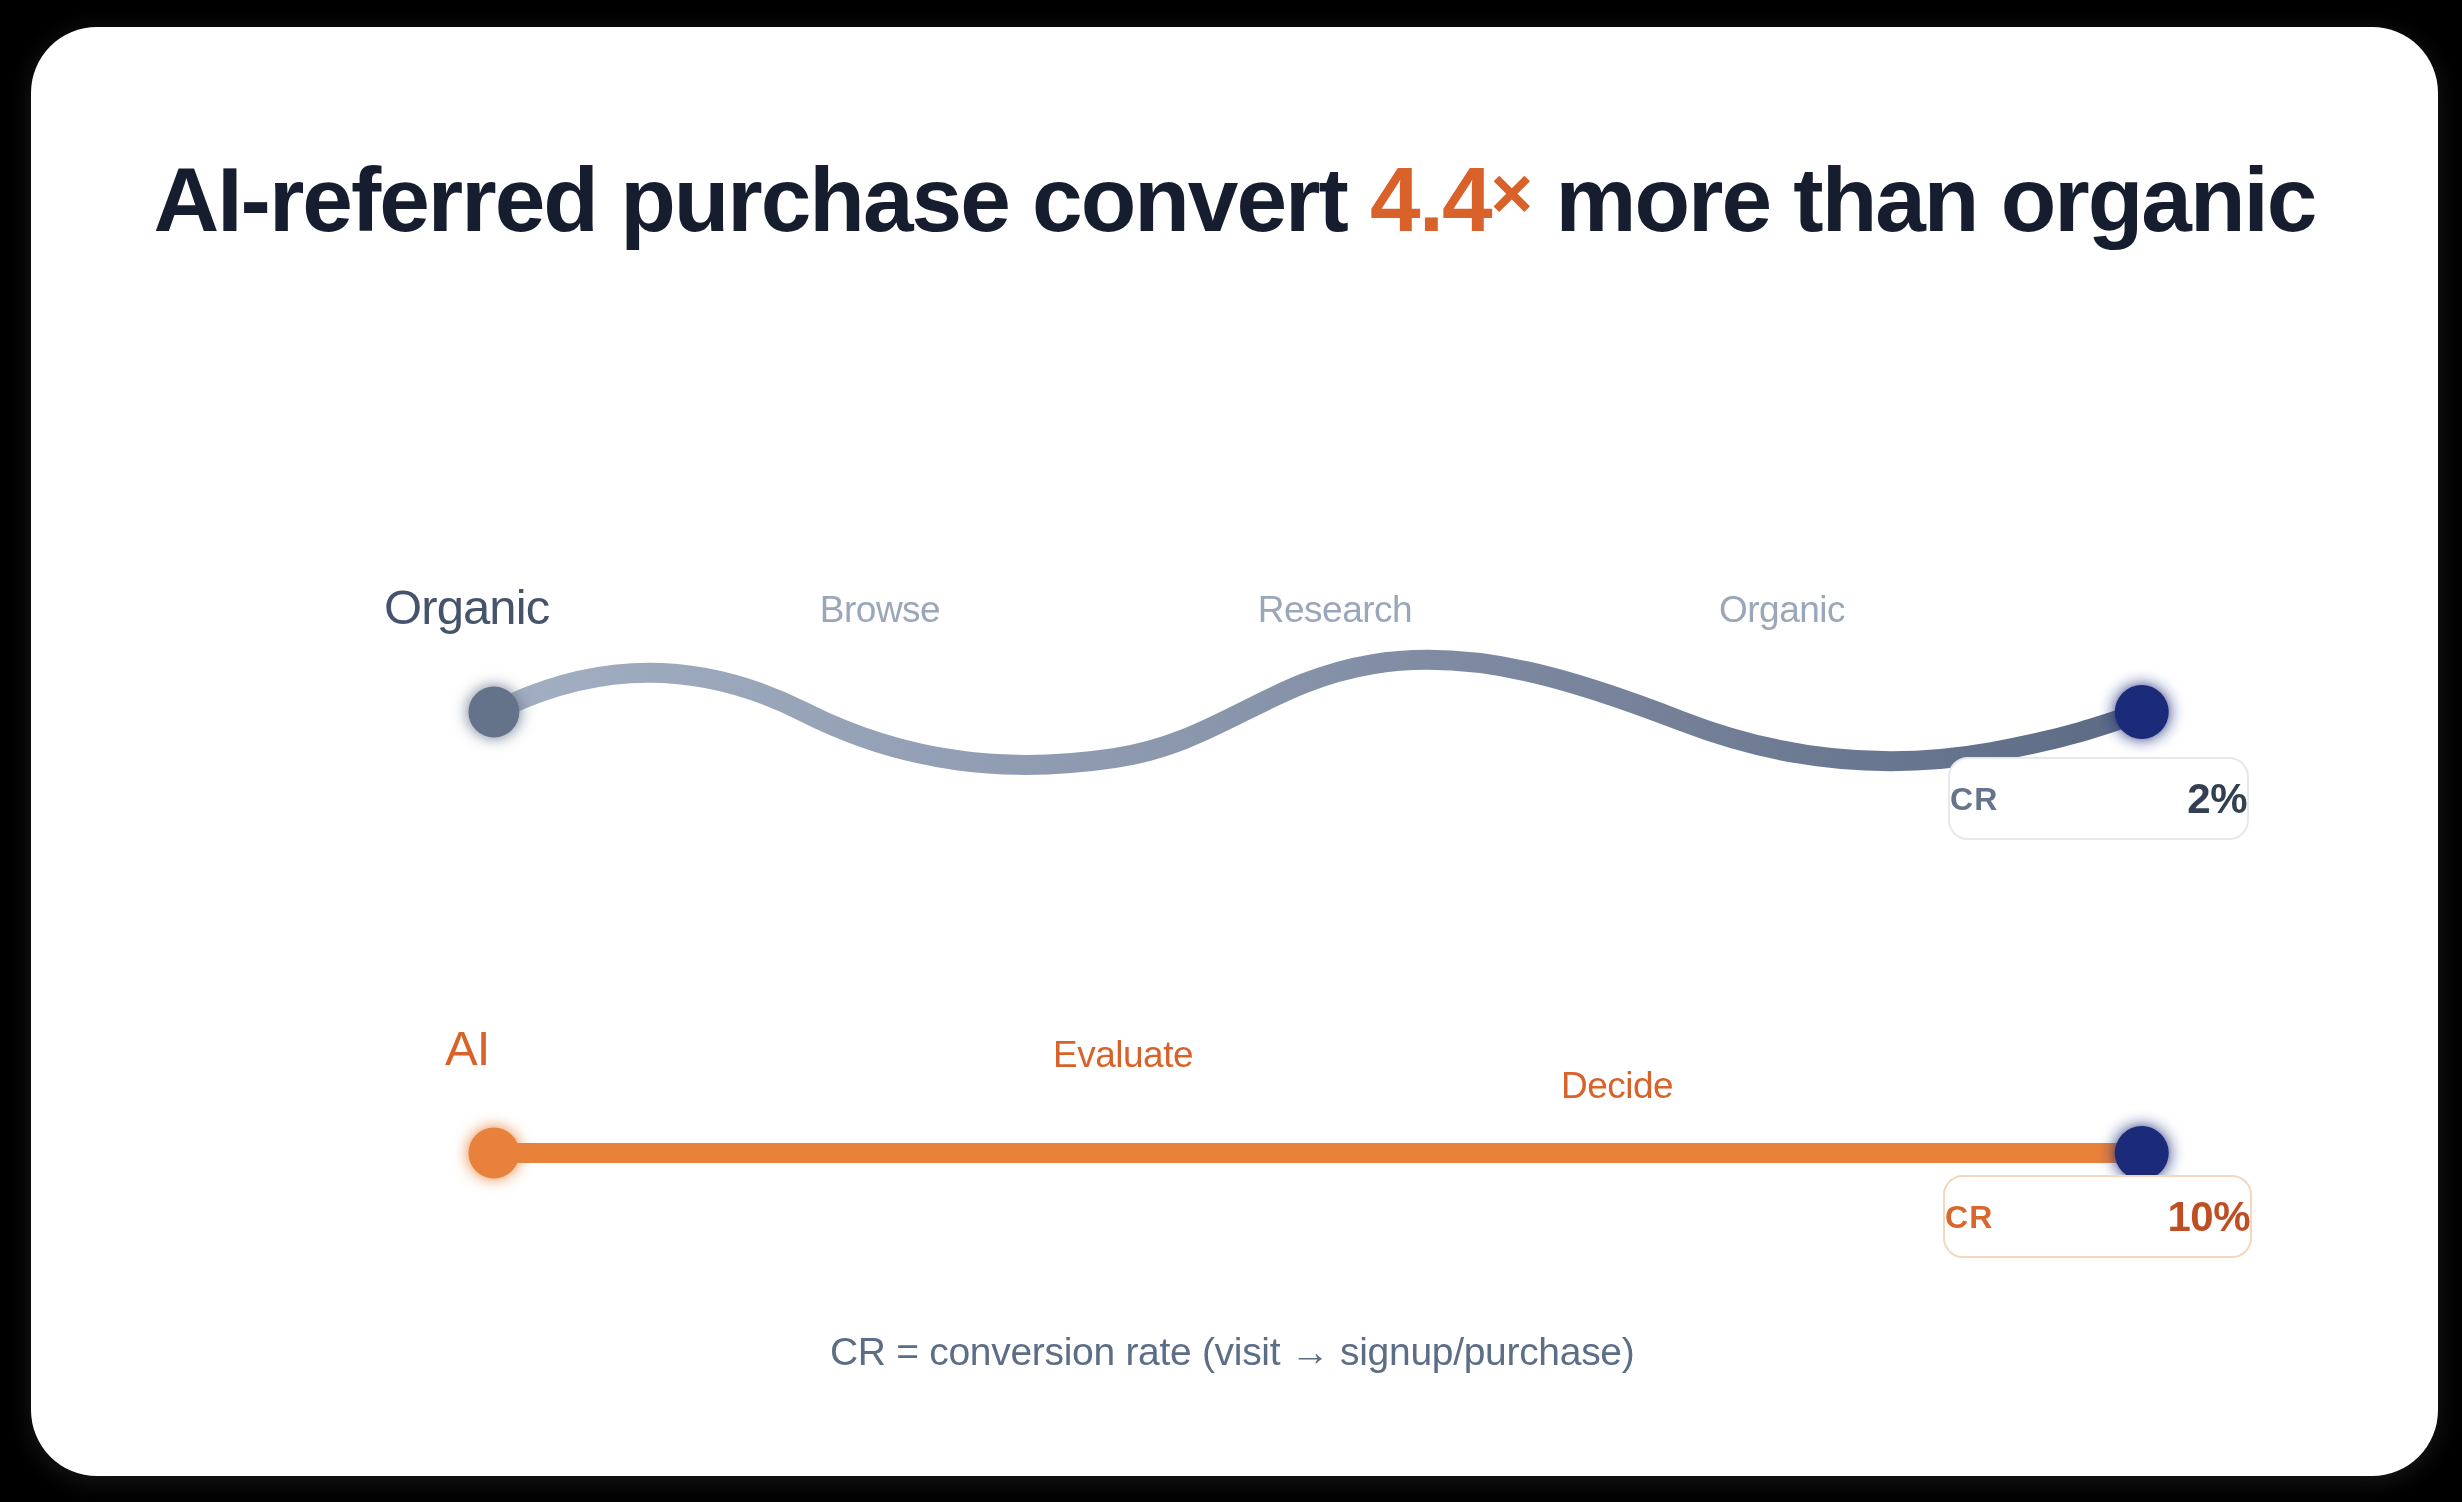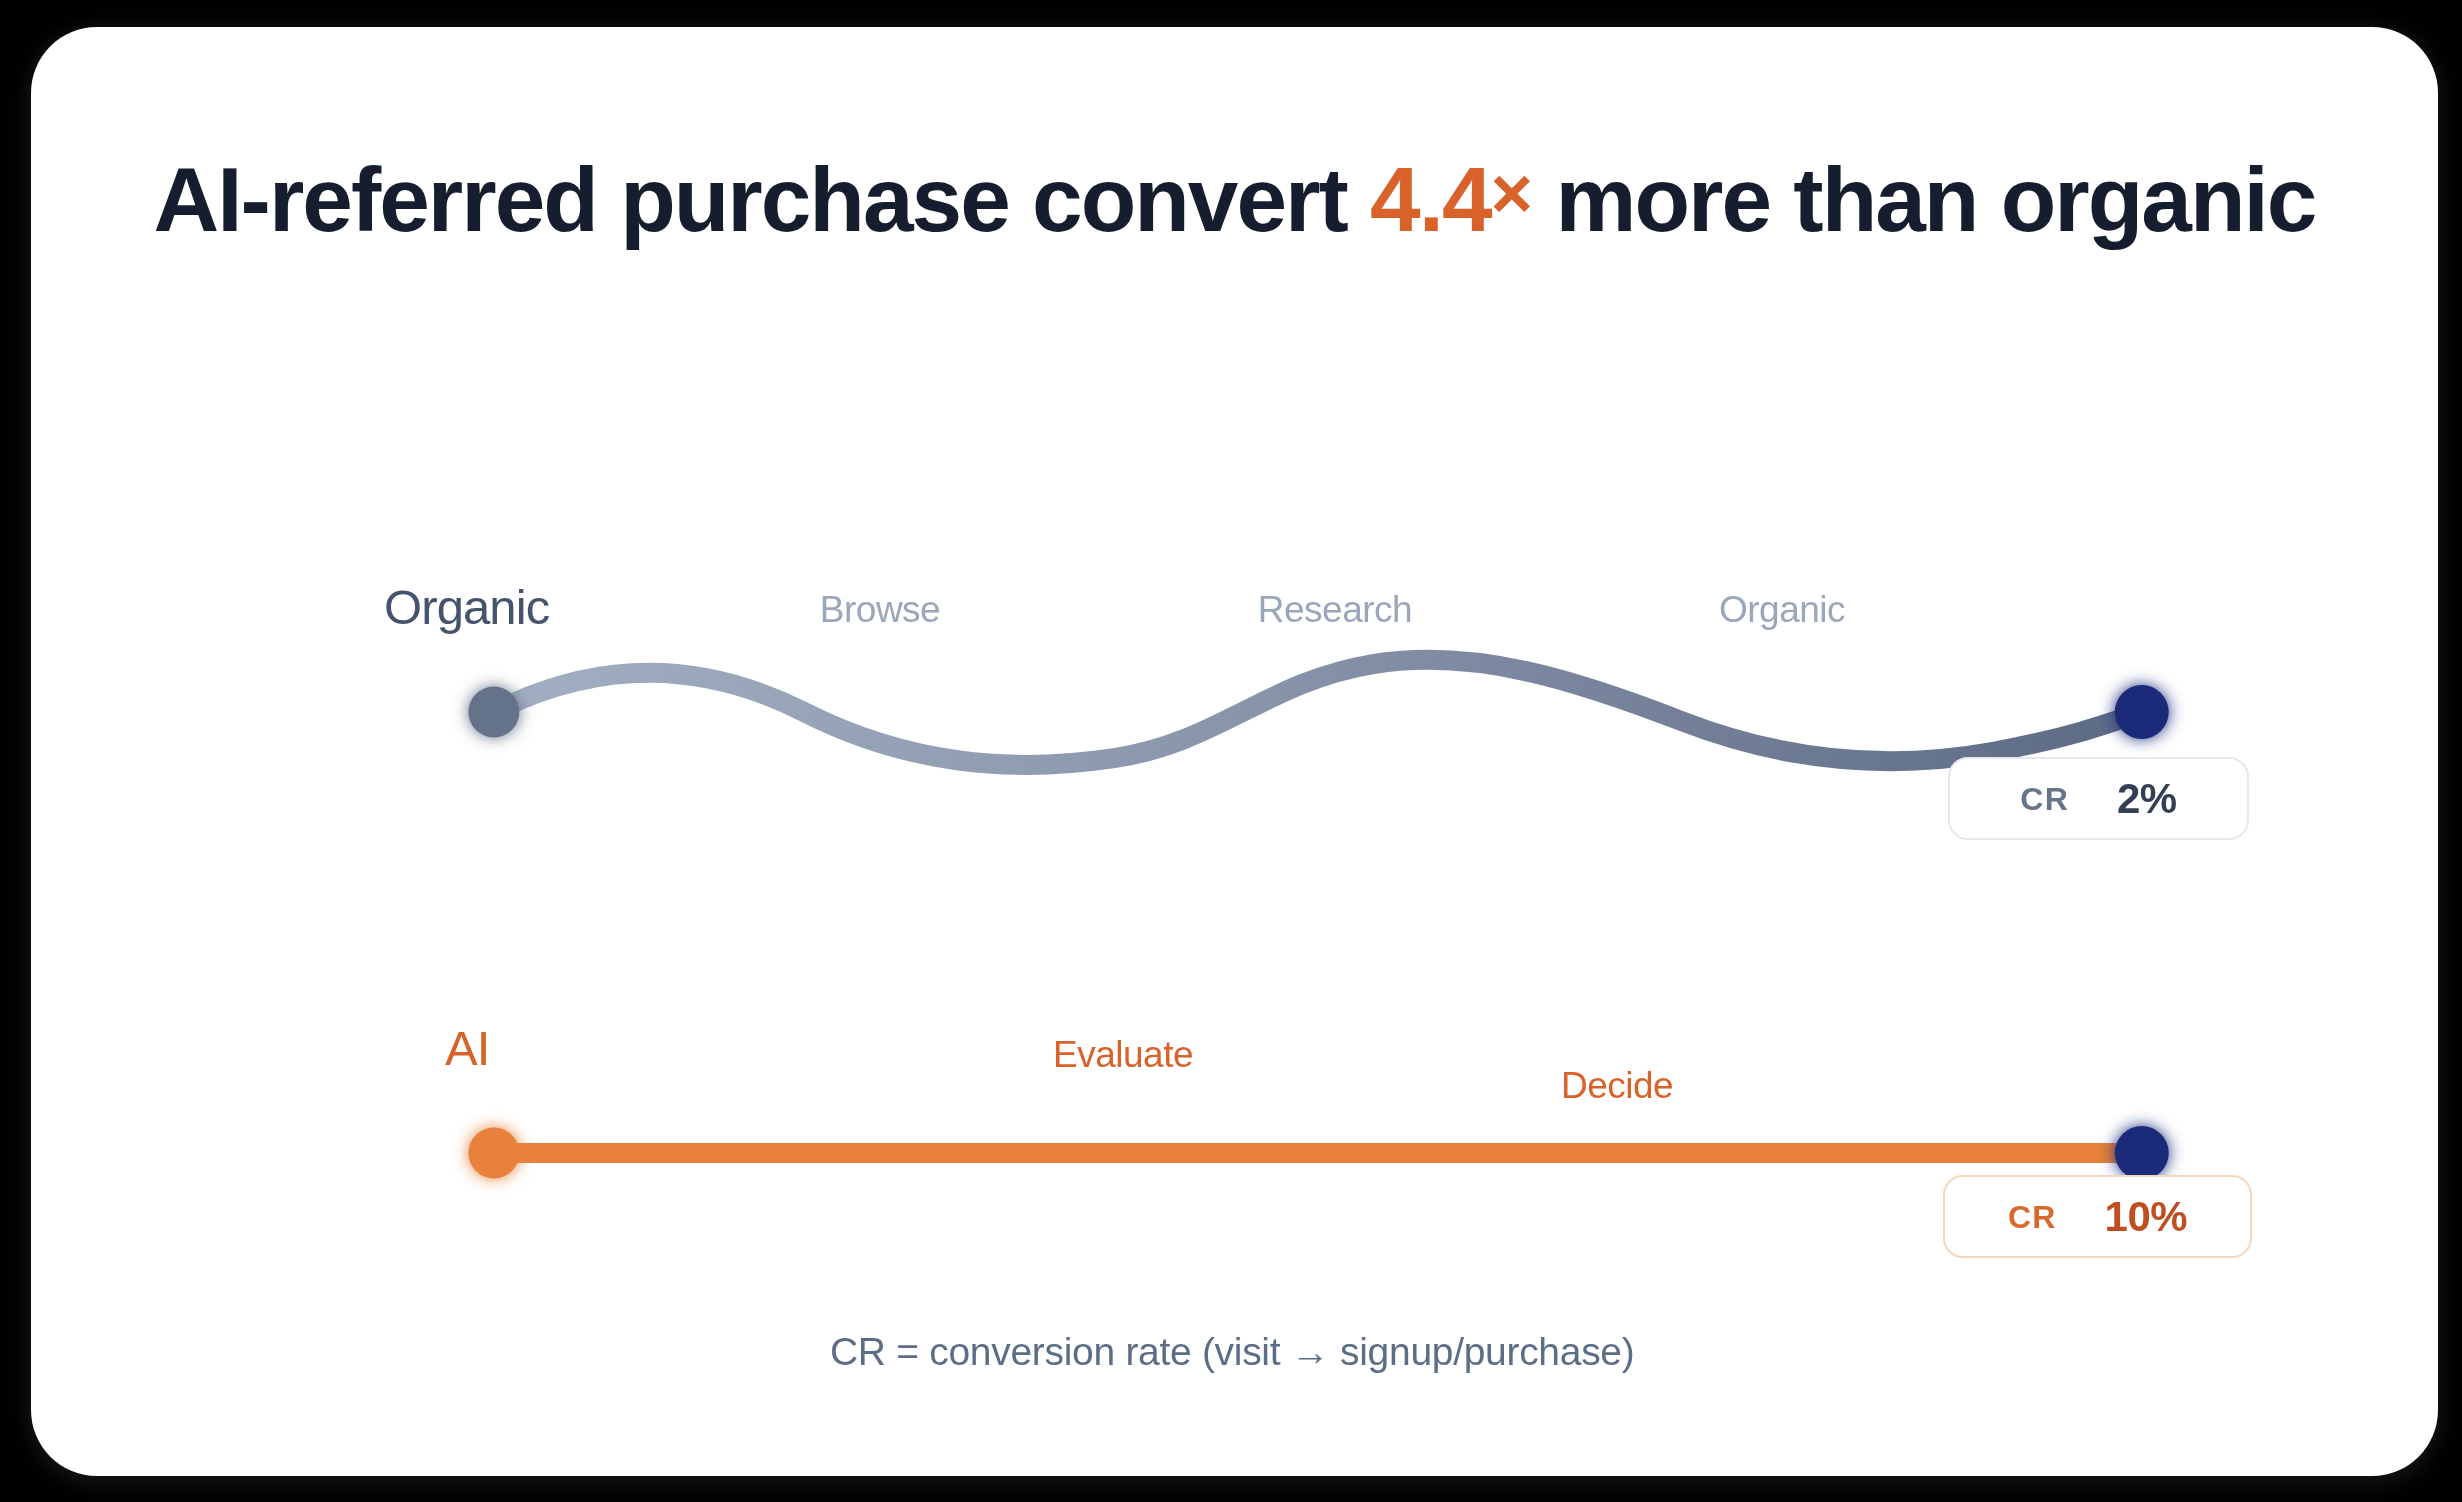--- a/index.html
+++ b/index.html
@@ -114,21 +114,21 @@
     width: 2407px;
     height: 154px;
     overflow: visible;
   }
 
   
   .cr-badge {
     position: absolute;
     display: flex;
     align-items: center;
-    justify-content: center;
+    justify-content: space-between;
     gap: 48px;
     height: 83px;
     border-radius: 20px;
     background: #ffffff;
     box-sizing: border-box;
   }
   .cr-badge .cr-key {
     font-size: 32px;
     font-weight: 700;
     letter-spacing: 1.2px;

